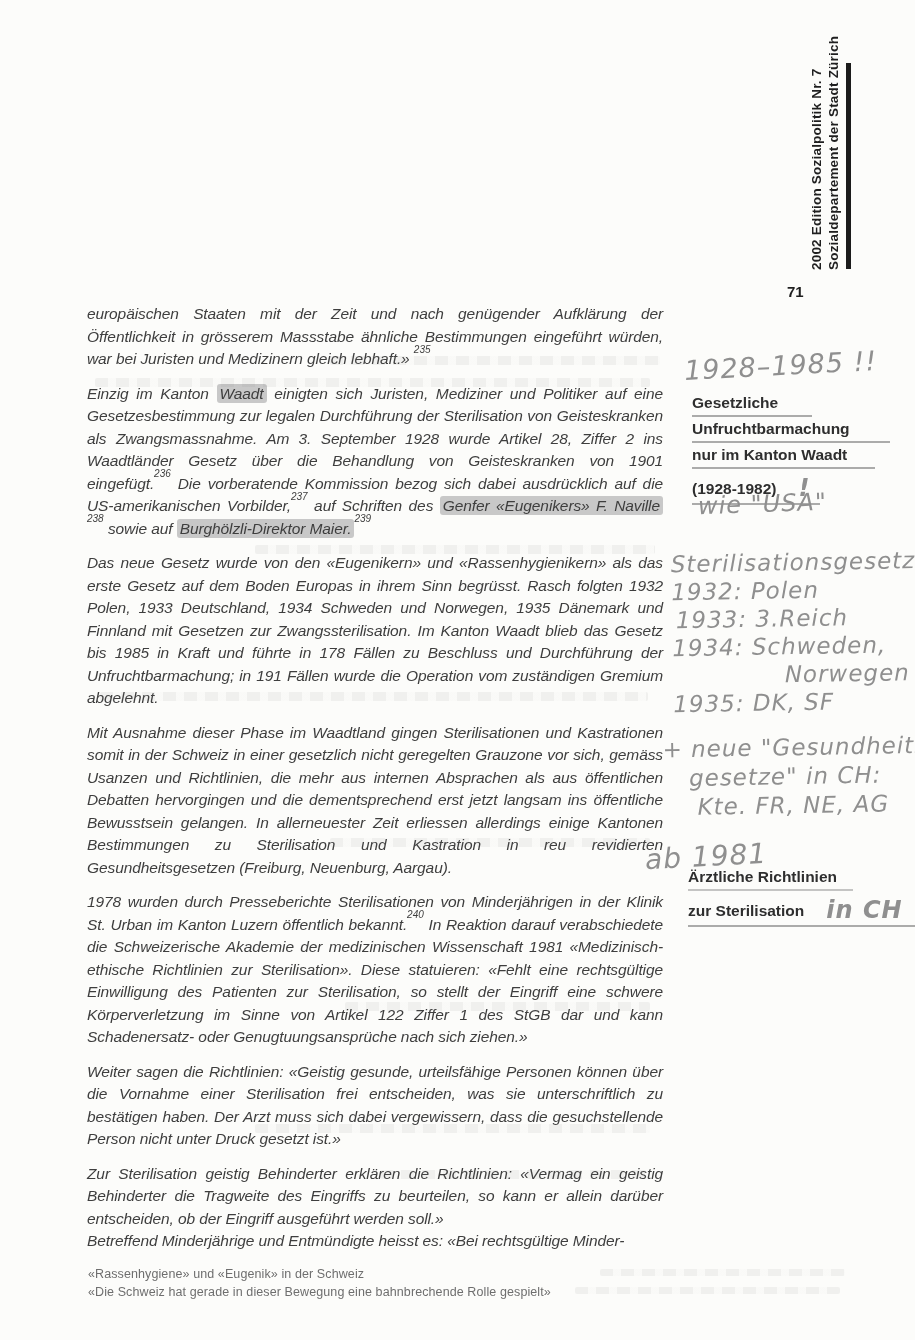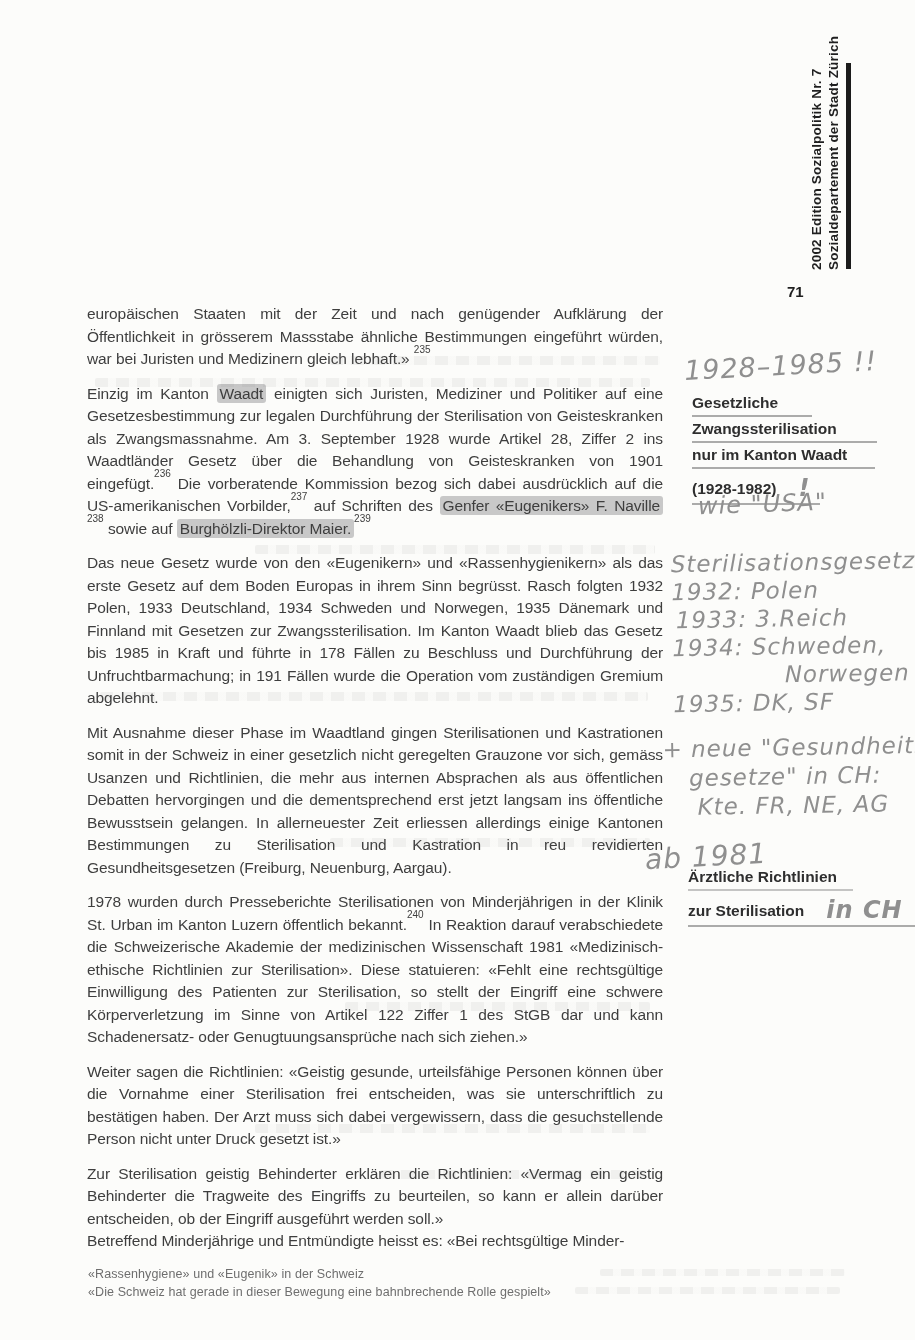--- a/index.html
+++ b/index.html
@@ -22,21 +22,21 @@
   }
   .vbar{position:absolute; left:846px; top:63px; width:5px; height:206px; background:var(--rule);}
   .pagenum{position:absolute; left:787px; top:283px; font-weight:bold; font-size:15px; color:var(--header-text);}
 
   
   .body-text{
     position:absolute; left:87px; top:303px; width:576px;
     font-size:15.5px; line-height:22.5px; text-align:justify;
     letter-spacing:-0.1px; color:var(--body-text);
   }
-  .body-text p{margin:0 0 12px 0;}
+  .body-text p{margin:0 0 12px 0;font-style:italic;}
   .body-text p.tight{margin:0;}
   .body-text sup{font-size:10px; line-height:0; position:relative; top:-5px; letter-spacing:0;}
   .hl{
     background:var(--highlight); border-radius:3px; padding:1px 3px;
     box-decoration-break:clone; -webkit-box-decoration-break:clone;
   }
 
   
   .mn{position:absolute;}
   .hand{
@@ -103,21 +103,21 @@
       <p><span>Weiter sagen die Richtlinien: «Geistig gesunde, urteilsfähige Personen können über die Vornahme einer Sterilisation frei entscheiden, was sie unterschriftlich zu bestätigen haben. Der Arzt muss sich dabei vergewissern, dass die gesuchstellende Person nicht unter Druck gesetzt ist.»</span></p>
       <p class="tight"><span>Zur Sterilisation geistig Behinderter erklären die Richtlinien: «Vermag ein geistig Behinderter die Tragweite des Eingriffs zu beurteilen, so kann er allein darüber entscheiden, ob der Eingriff ausgeführt werden soll.»</span></p>
       <p class="tight"><span>Betreffend Minderjährige und Entmündigte heisst es: «Bei rechtsgültige Minder-</span></p>
     </div>
 
   <div class="mn hand period">1928–1985 !!</div>
 
   <div class="mn pnote note1">
     <div id="law-lines" style="display:flex;flex-direction:column;align-items:flex-start;">
         <div class="note-line"><span>Gesetzliche</span></div>
-        <div class="note-line"><span>Zwangssterilisation</span></div>
+        <div class="note-line"><span>Unfruchtbarmachung</span></div>
         <div class="note-line"><span>nur im Kanton Waadt</span></div>
         <div class="note-line"><span>(1928-1982)</span><span class="hand inline-mark">!</span></div>
       </div>
   </div>
 
   <div class="mn hand wieusa">wie "USA"</div>
 
   <div class="mn hand-block laws" id="laws-lines">
       <div>Sterilisationsgesetze</div>
       <div>1932: Polen</div>

